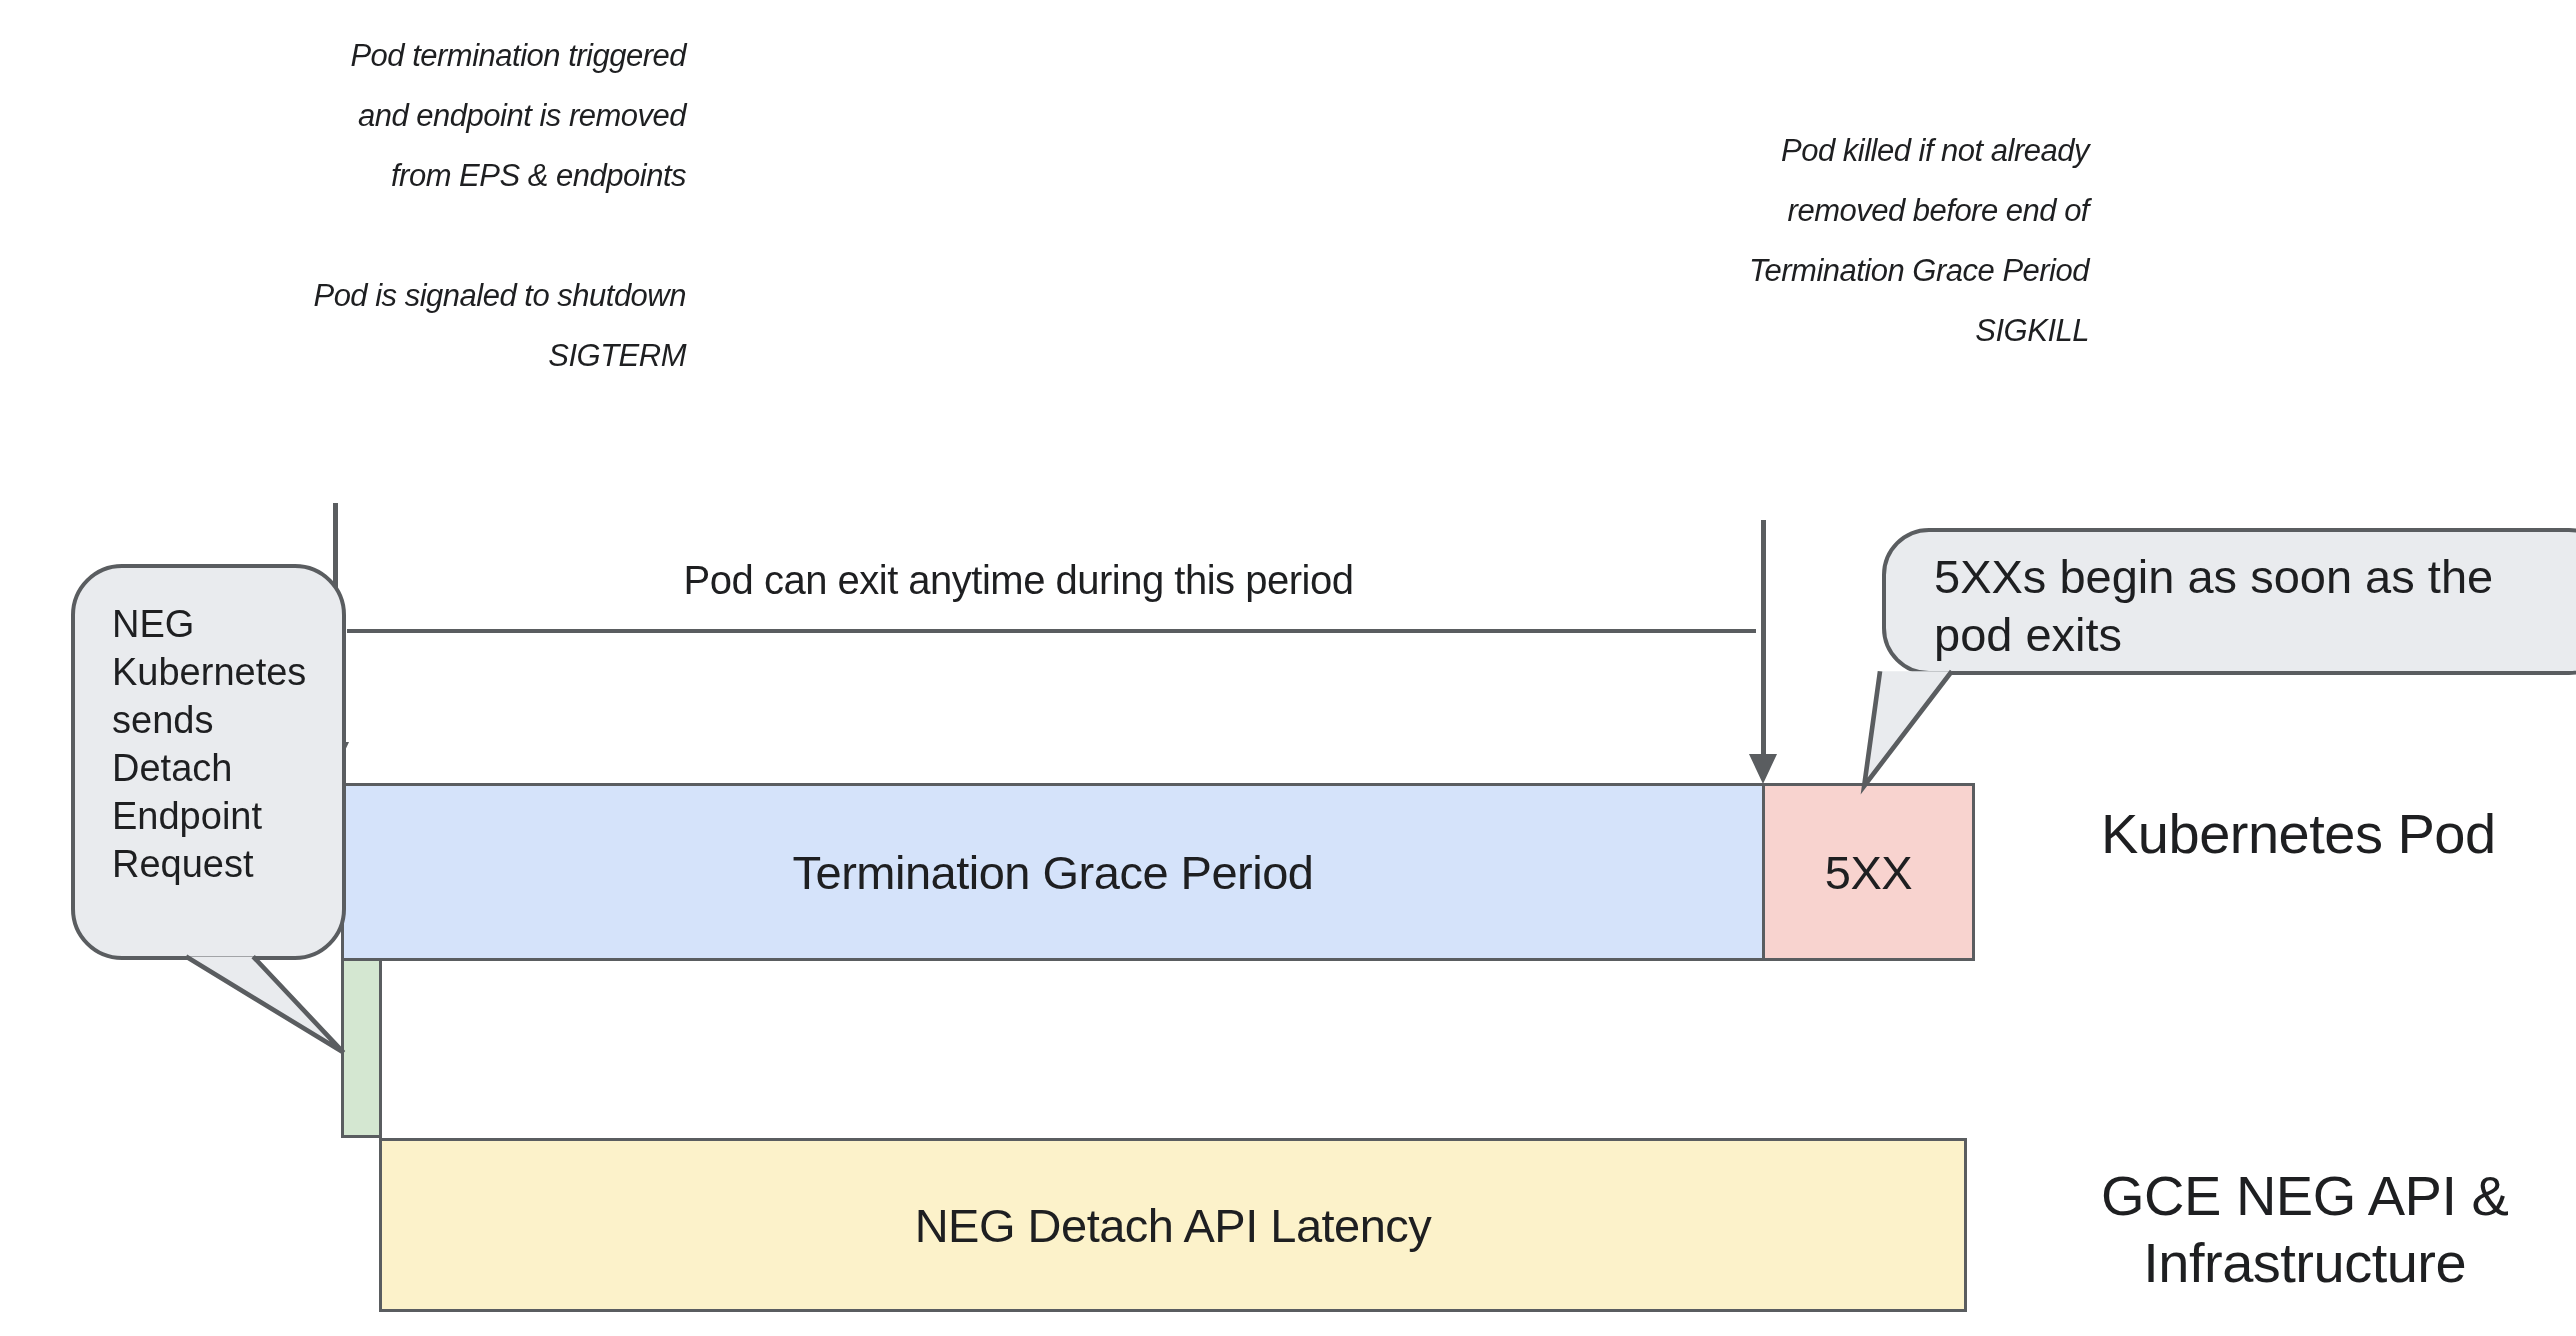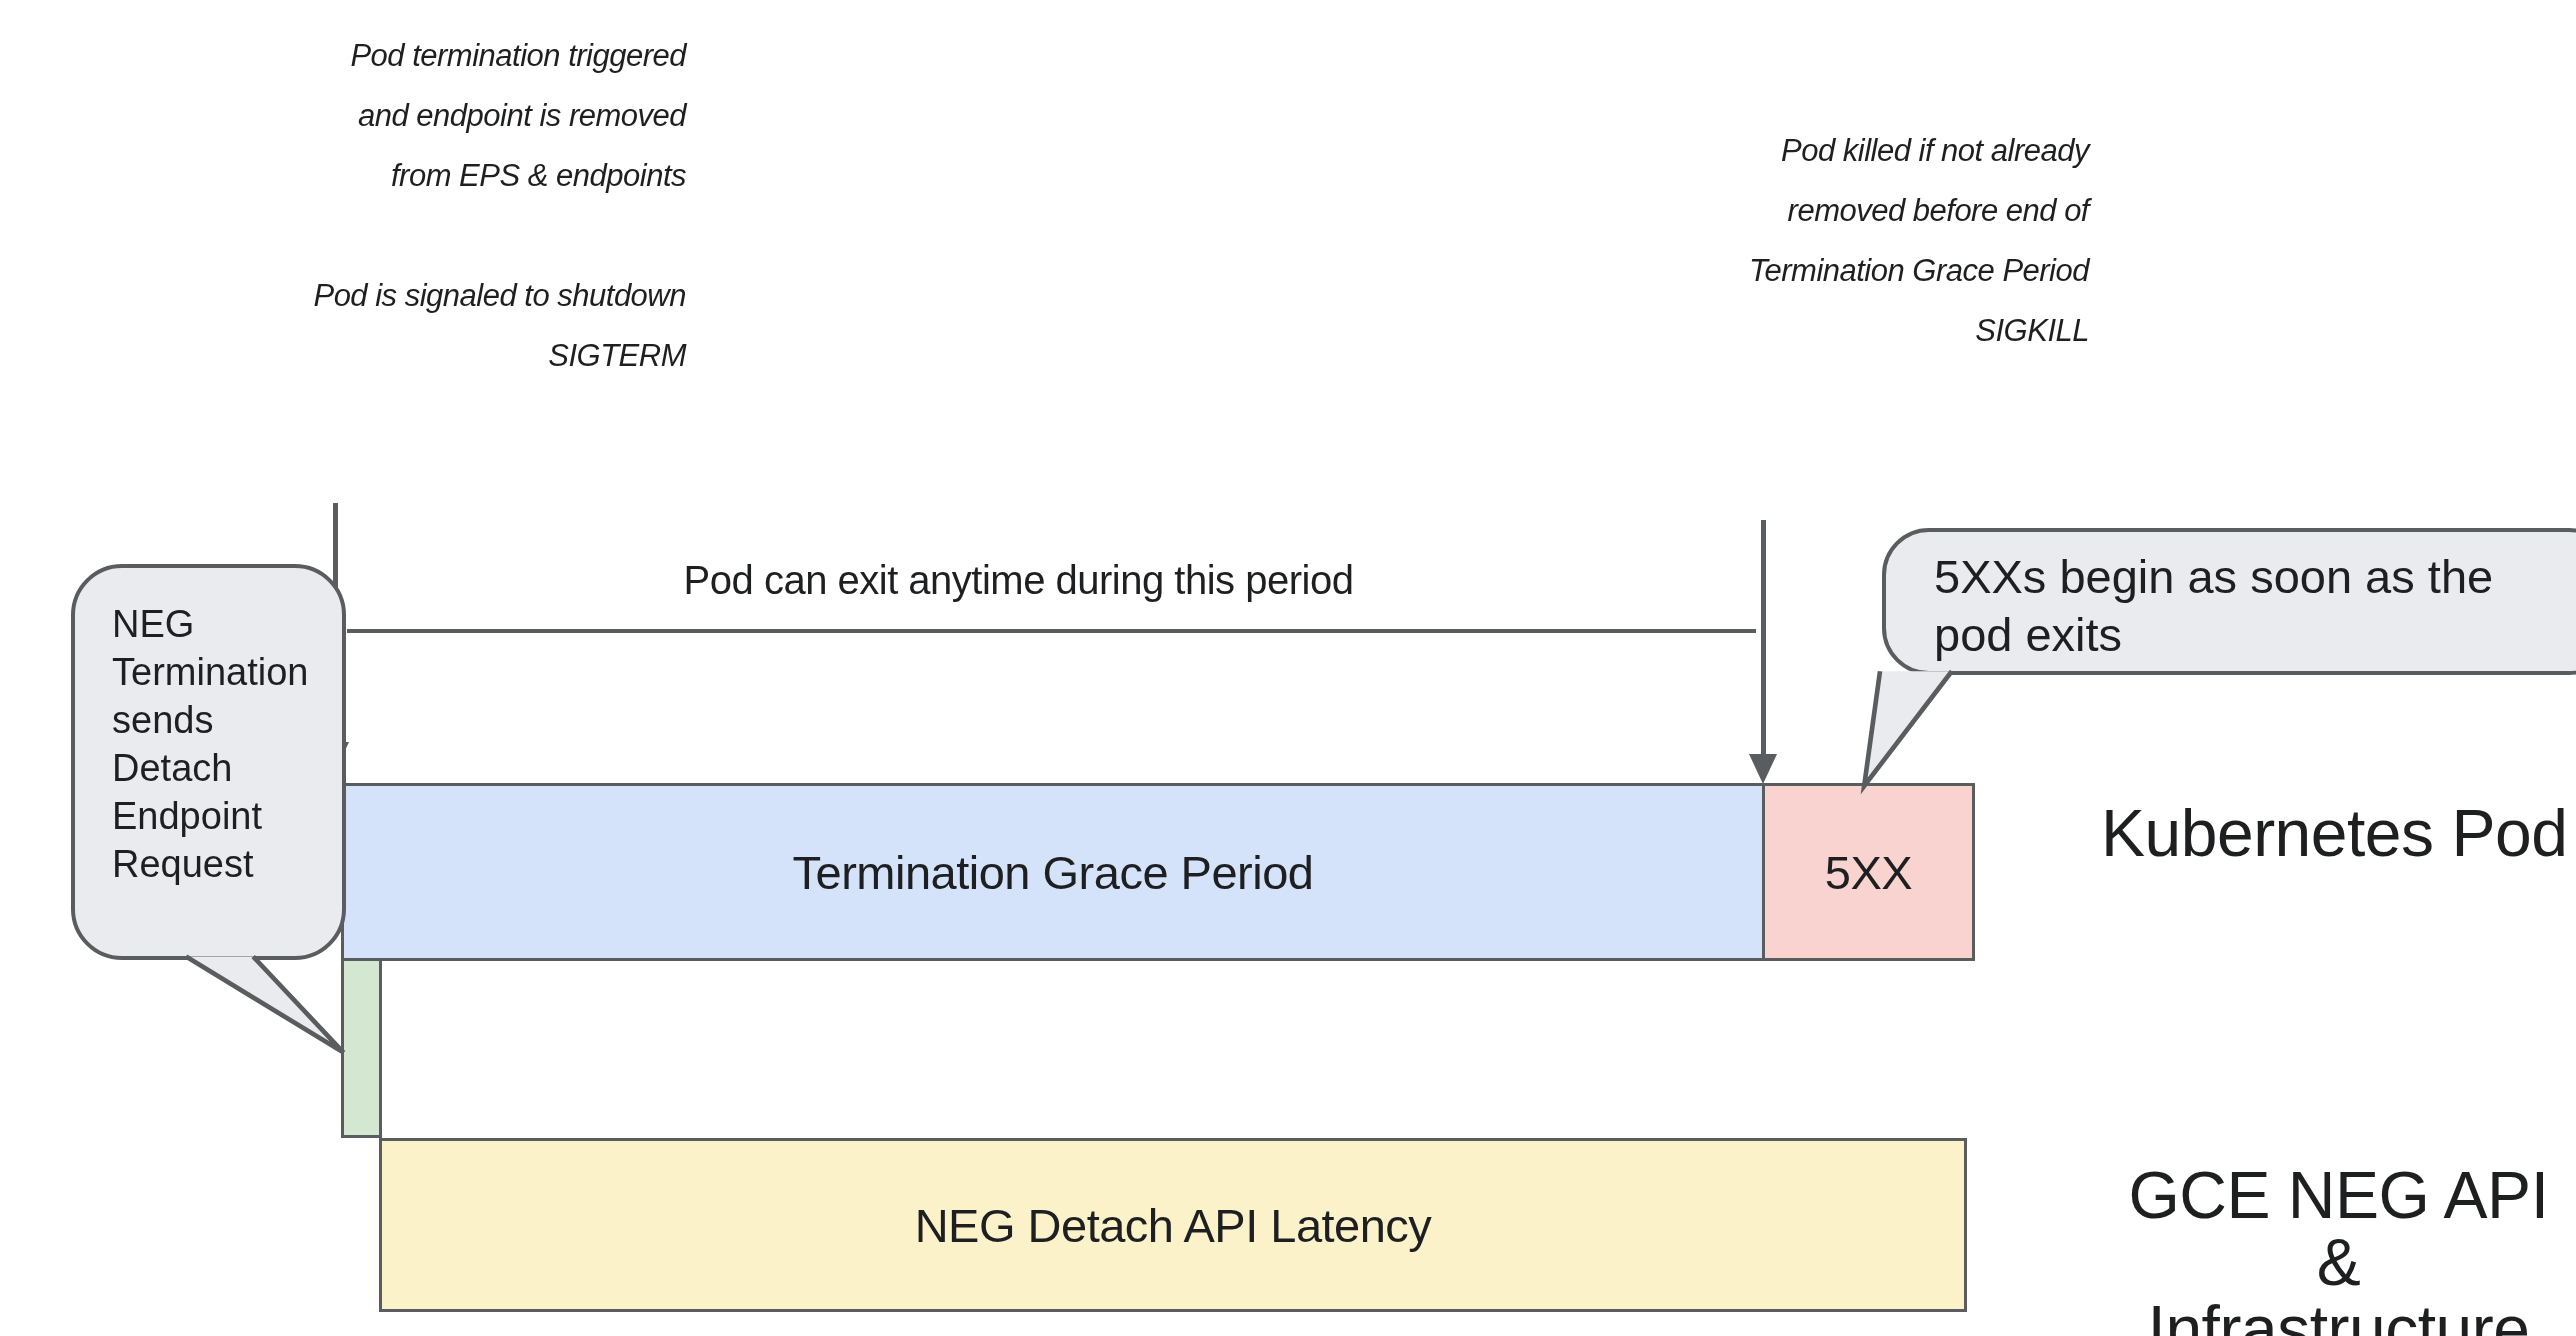--- a/index.html
+++ b/index.html
@@ -86,21 +86,21 @@
   }
   .bar-blue   { left: 341px;  top: 783px;  width: 1424px; height: 178px; background: var(--bar-blue); }
   .bar-pink   { left: 1762px; top: 783px;  width: 213px;  height: 178px; background: var(--bar-pink); align-items: center; }
   .bar-green  { left: 341px;  top: 958px; width: 41px;   height: 180px; background: var(--bar-green); }
   .bar-yellow { left: 379px;  top: 1138px; width: 1588px; height: 174px; background: var(--bar-yellow); }
 
   
   .row-label {
     position: absolute;
     left: 2101px;
-    font-size: 66px;
+    font-size: 56px;
     letter-spacing: -0.5px;
     line-height: 67px;
     white-space: pre-line;
     color: var(--text);
   }
   .row-kubernetes { top: 800px; }
   .row-negctl     { top: 981px; }
   .row-gce        { top: 1162px; text-align: center; }
 
   
@@ -175,21 +175,21 @@
   <div class="bar bar-yellow">
     <span>NEG Detach API Latency</span>
   </div>
 
   <div class="row-label row-kubernetes">Kubernetes Pod</div>
   <div class="row-label row-gce">GCE NEG API &amp;
 Infrastructure</div>
 
   <div class="bubble bubble-left">
     <div class="bubble-text">NEG
-Termination
+Kubernetes
 sends
 Detach
 Endpoint
 Request</div>
   </div>
   <div class="bubble bubble-right">
     <div class="bubble-text">5XXs begin as soon as the
 pod exits</div>
   </div>
 

